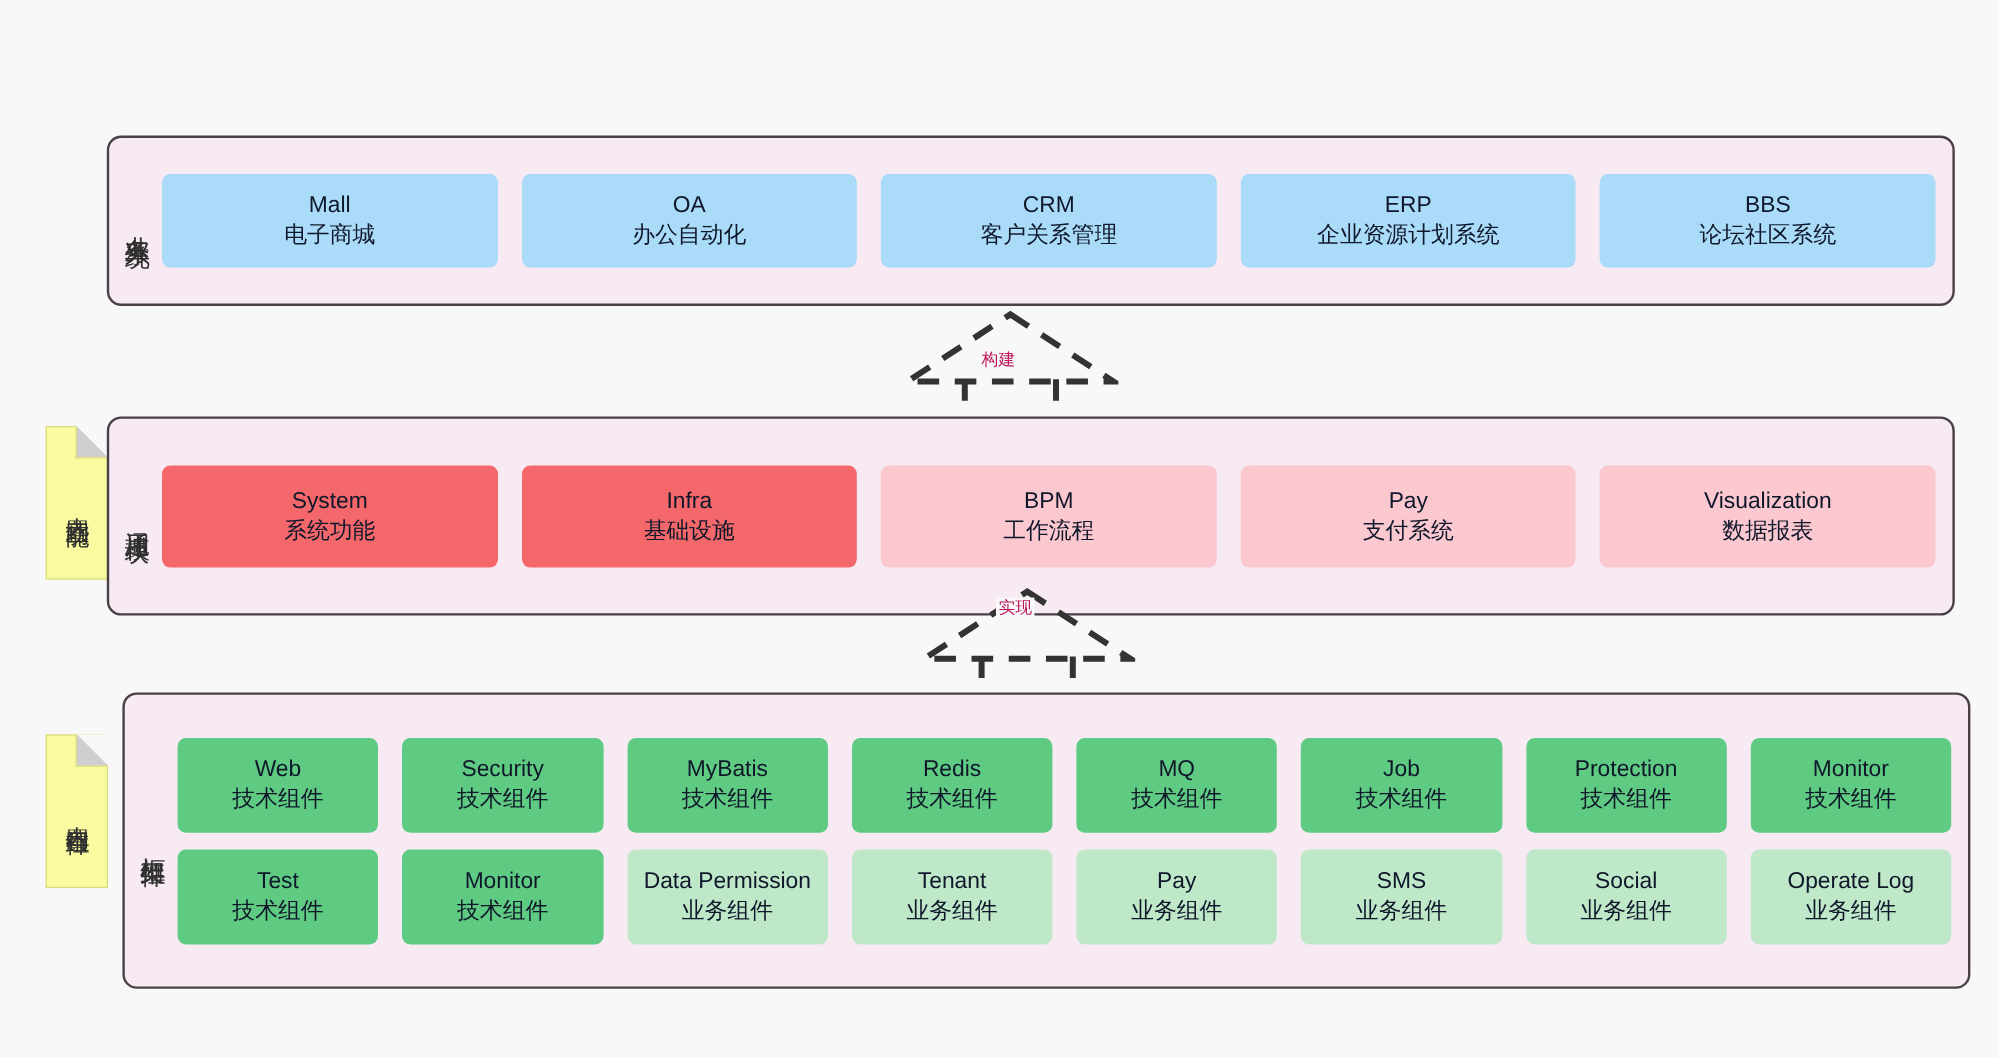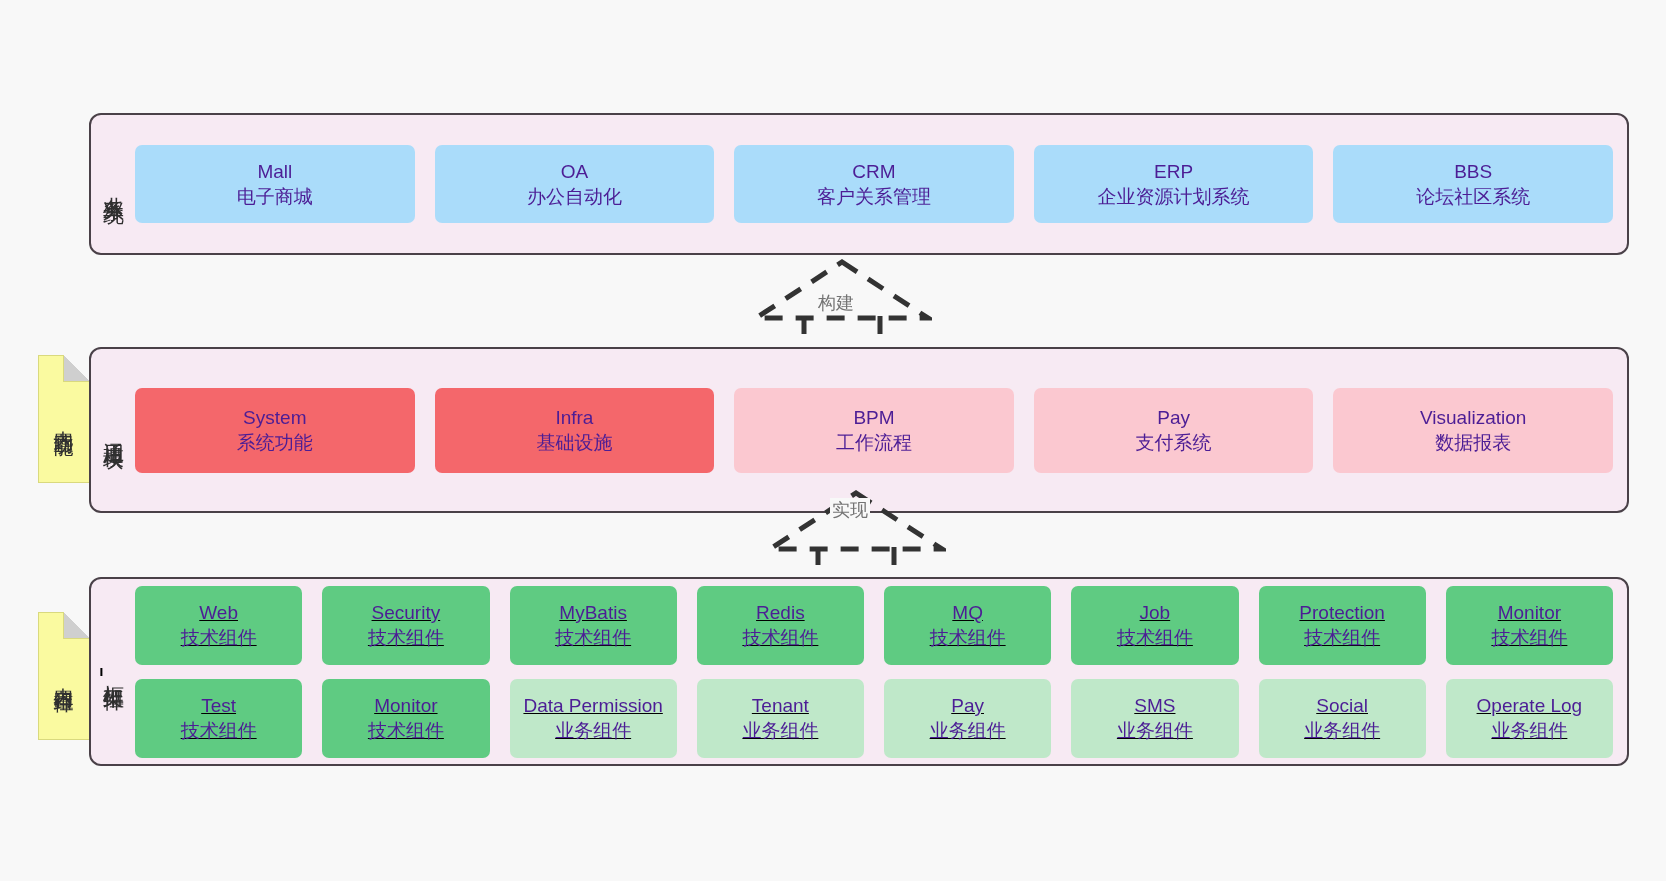--- a/index.html
+++ b/index.html
@@ -56,42 +56,42 @@
   }
   .cell {
     flex: 1 1 0;
     box-sizing: border-box;
     border-radius: 7px;
     display: flex;
     flex-direction: column;
     align-items: center;
     justify-content: center;
     text-align: center;
-    color: #4c1d95;
+    color: #0f172a;
     font-size: 19px;
     line-height: 1.32;
     padding: 4px 6px;
     user-select: none;
   }
   .cell .en { white-space: nowrap; }
   .cell .cn { white-space: nowrap; }
   .cell.wrap .en { white-space: normal; }
 
   
   .c-blue        { background: #aadcfa; }
   .c-red         { background: #f4676b; }
   .c-pink        { background: #fbc8d0; }
   .c-green       { background: #5fcb82; }
   .c-lightgreen  { background: #bfe8c9; }
 
   
   #layer-business  { left: 89px;  top: 113px; width: 1540px; height: 142px; }
   #layer-business  .layer-body { padding-left: 0; }
   #layer-common    { left: 89px;  top: 347px; width: 1540px; height: 166px; }
-  #layer-framework { left: 89px;  top: 577px; width: 1540px; height: 189px; text-decoration: underline; }
+  #layer-framework { left: 102px;  top: 577px; width: 1540px; height: 247px; }
 
   #layer-business  .row  { height: 78px; }
   #layer-common    .row  { height: 85px; }
   #layer-framework .row  { height: 79px; }
 
   
   .note {
     position: absolute;
     box-sizing: border-box;
     background: #fafaa0;
@@ -119,22 +119,22 @@
     border-left: 1px solid #d9d97e;
     border-bottom: 1px solid #d9d97e;
   }
   #note-builtin-func { left: 38px; top: 355px; width: 52px;  height: 128px; }
   #note-builtin-comp { left: 38px; top: 612px; width: 52px;  height: 128px; }
 
   
   .uml-arrow { position: absolute; }
   .uml-label {
     position: absolute;
-    font-size: 18px;
-    color: #737373;
+    font-size: 14px;
+    color: #be185d;
     background: #f8f8f8;
     padding: 0 2px;
     user-select: none;
     white-space: nowrap;
   }
   #arrow-build { left: 752px; top: 258px; width: 180px; height: 88px; }
   #label-build { left: 816px; top: 291px; }
   #arrow-impl  { left: 766px; top: 489px; width: 180px; height: 88px; }
   #label-impl  { left: 830px; top: 498px; }
 </style>

